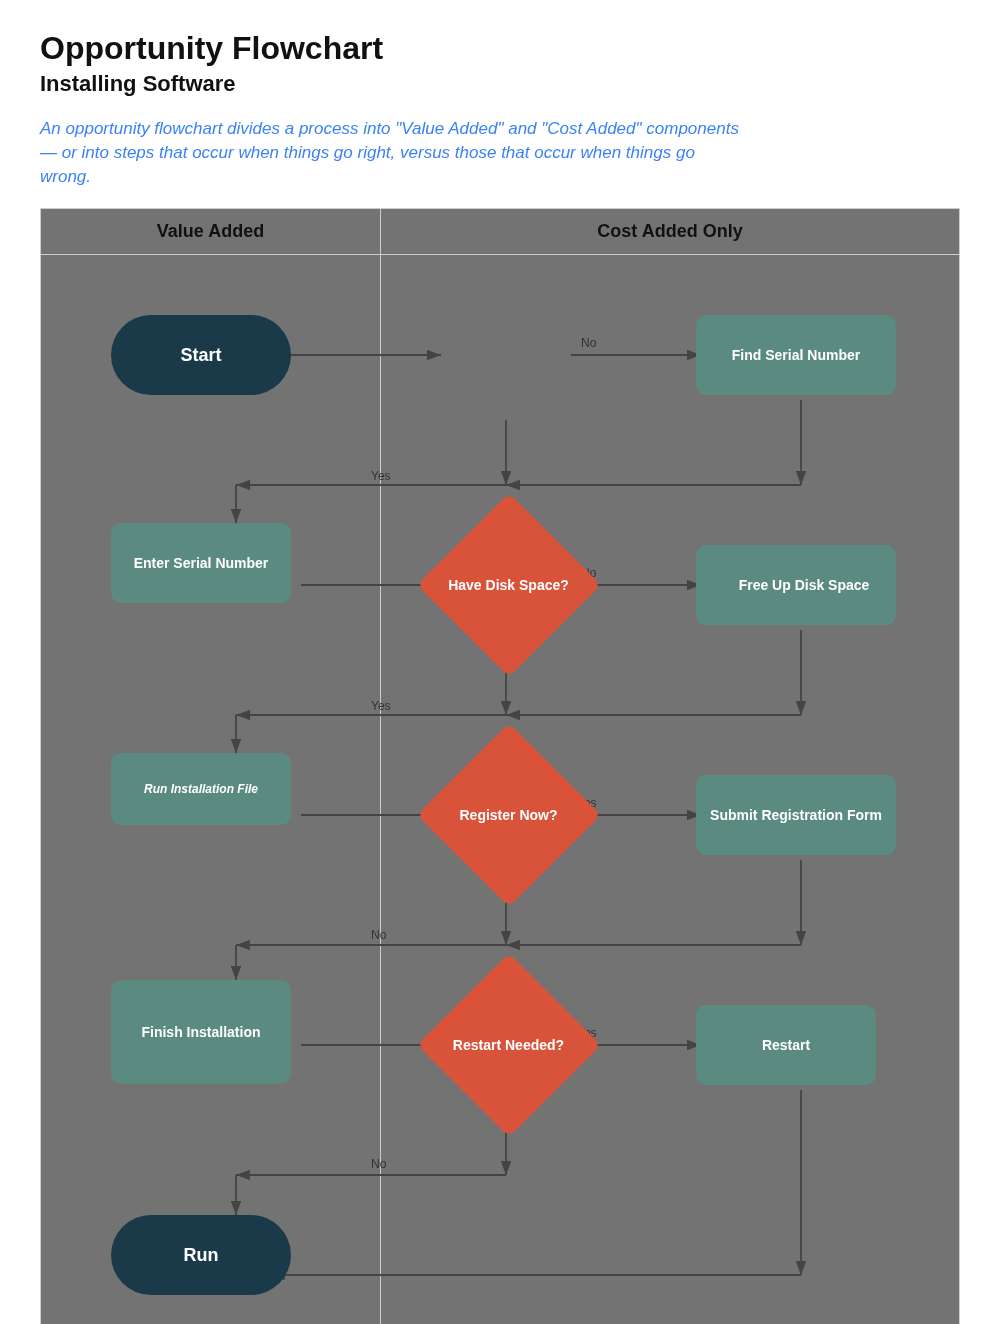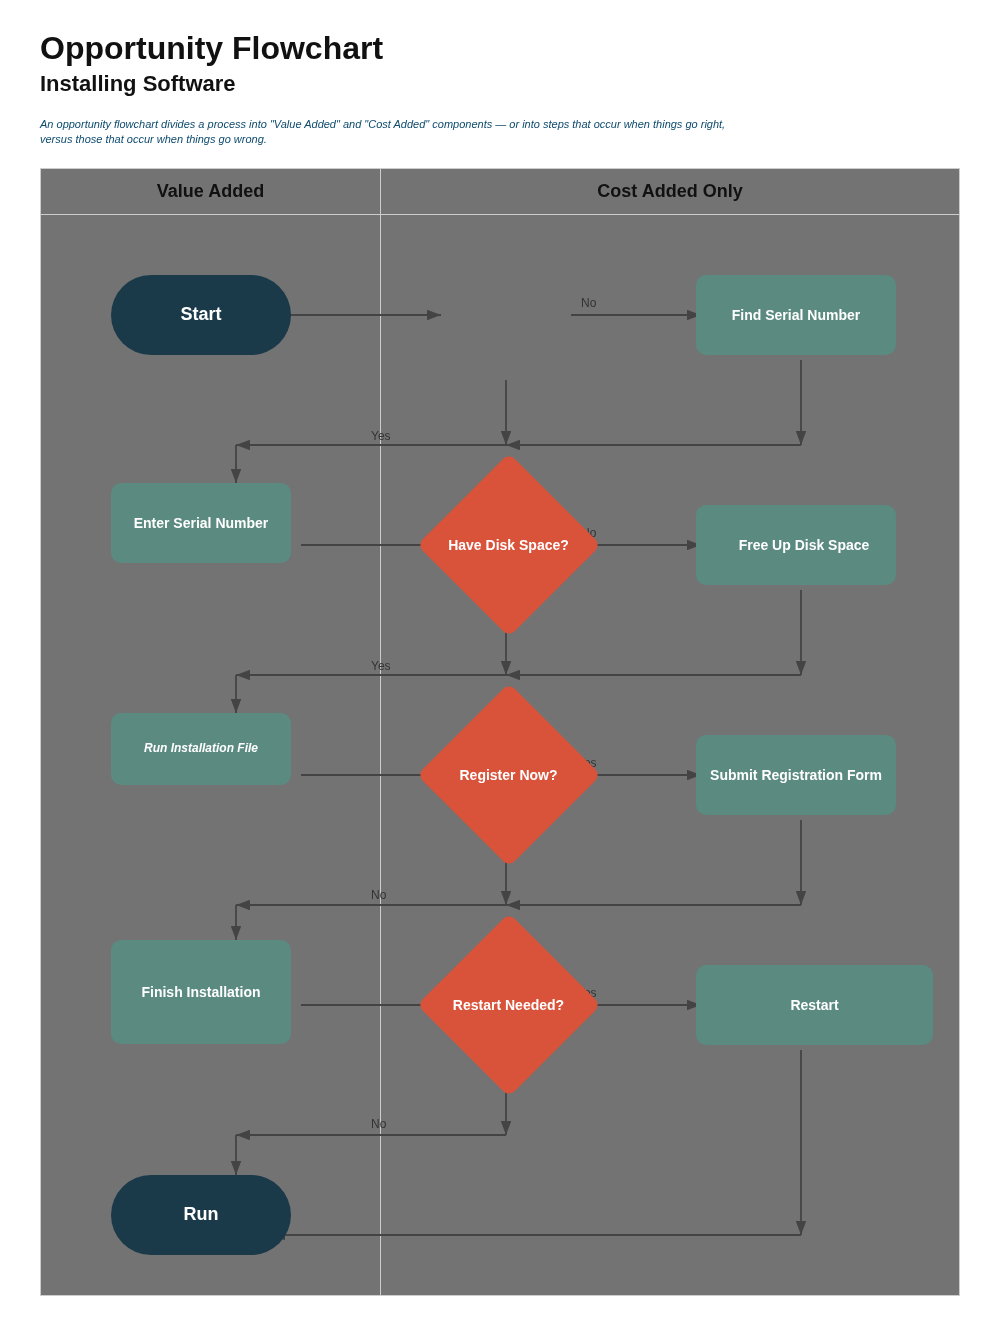--- a/index.html
+++ b/index.html
@@ -16,23 +16,23 @@
       margin-bottom: 4px;
       color: #111;
     }
     .page-subtitle {
       font-size: 22px;
       font-weight: bold;
       margin-bottom: 6px;
       color: #111;
     }
     .page-description {
-      font-size: 11px;
+      font-size: 17px;
       font-style: italic;
-      color: #0c4a6e;
+      color: #3b82f6;
       margin-bottom: 20px;
       max-width: 700px;
       line-height: 1.4;
       margin-top: 20px;
     }
     .flowchart-container {
       border: 1.5px solid #ccc;
       background: #737373;
       position: relative;
       width: 920px;
@@ -259,18 +259,18 @@
     <div class="node node-rect" style="left:655px; top:290px; width:200px; height:80px; font-size:14px; position:absolute;padding-left:16px;">
       <span>Free Up Disk
 Space</span>
     </div>
 
     <div class="node node-rect" style="left:655px; top:520px; width:200px; height:80px; font-size:14px; position:absolute;">
       <span>Submit
 Registration Form</span>
     </div>
 
-    <div class="node node-rect" style="left:655px; top:750px; width:237px; height:80px; font-size:14px; position:absolute;">
+    <div class="node node-rect" style="left:655px; top:750px; width:180px; height:80px; font-size:14px; position:absolute;">
       <span>Restart</span>
     </div>
 
   </div>
 </div>
 
 </body></html>

